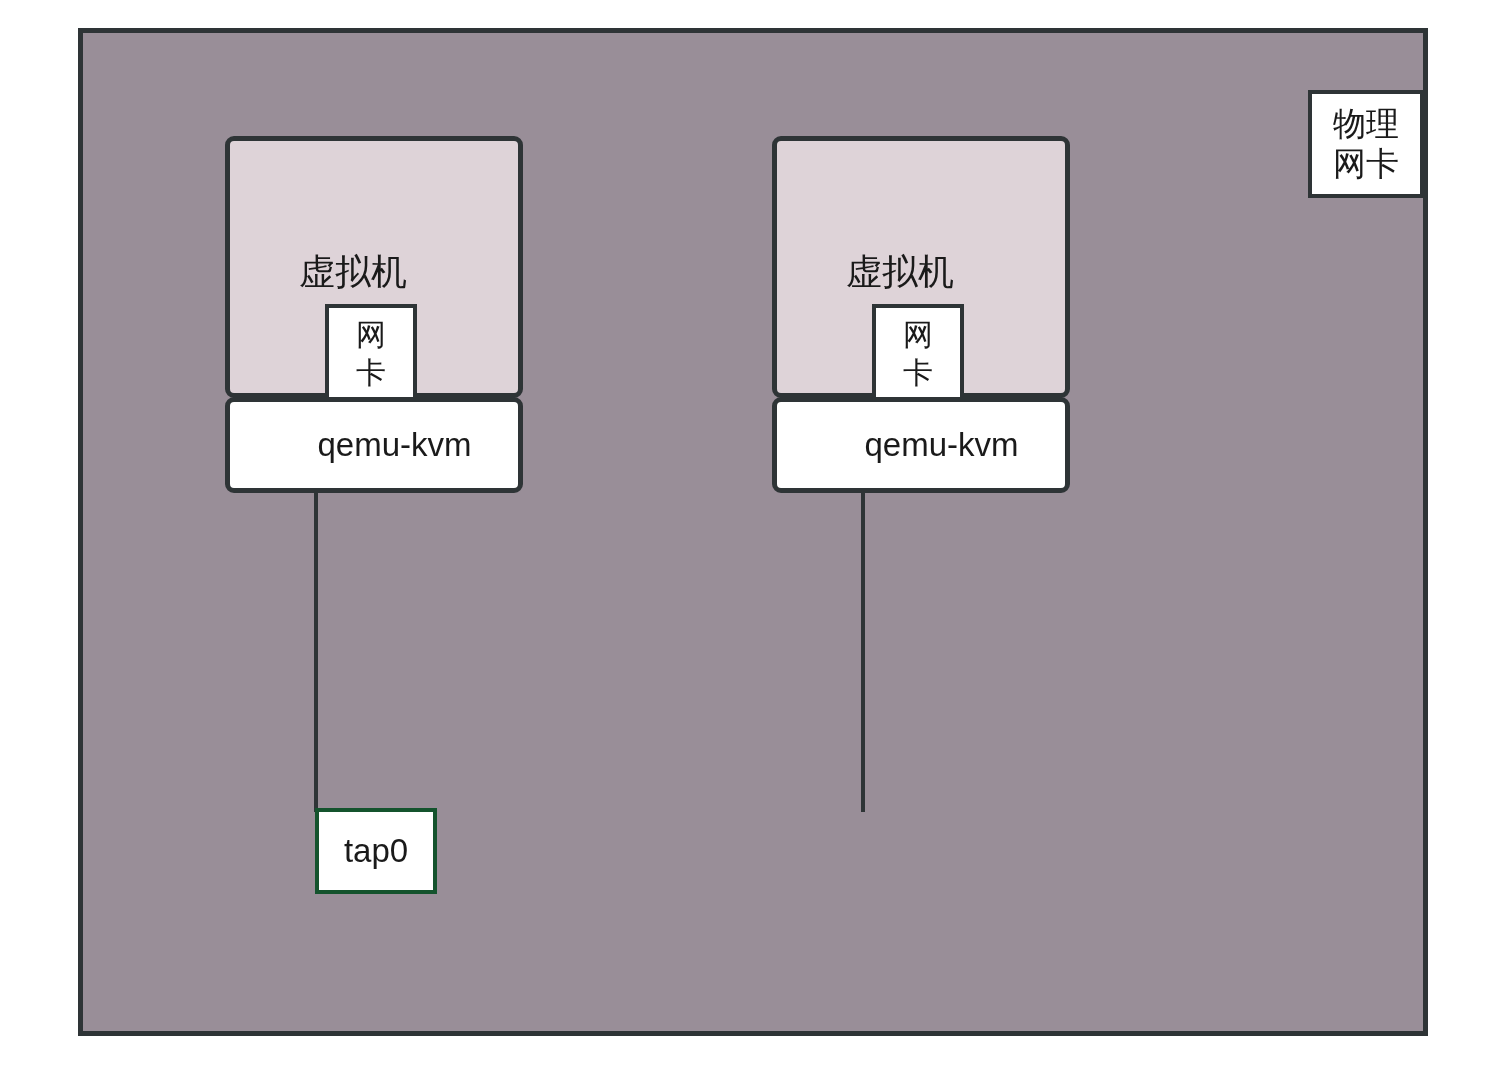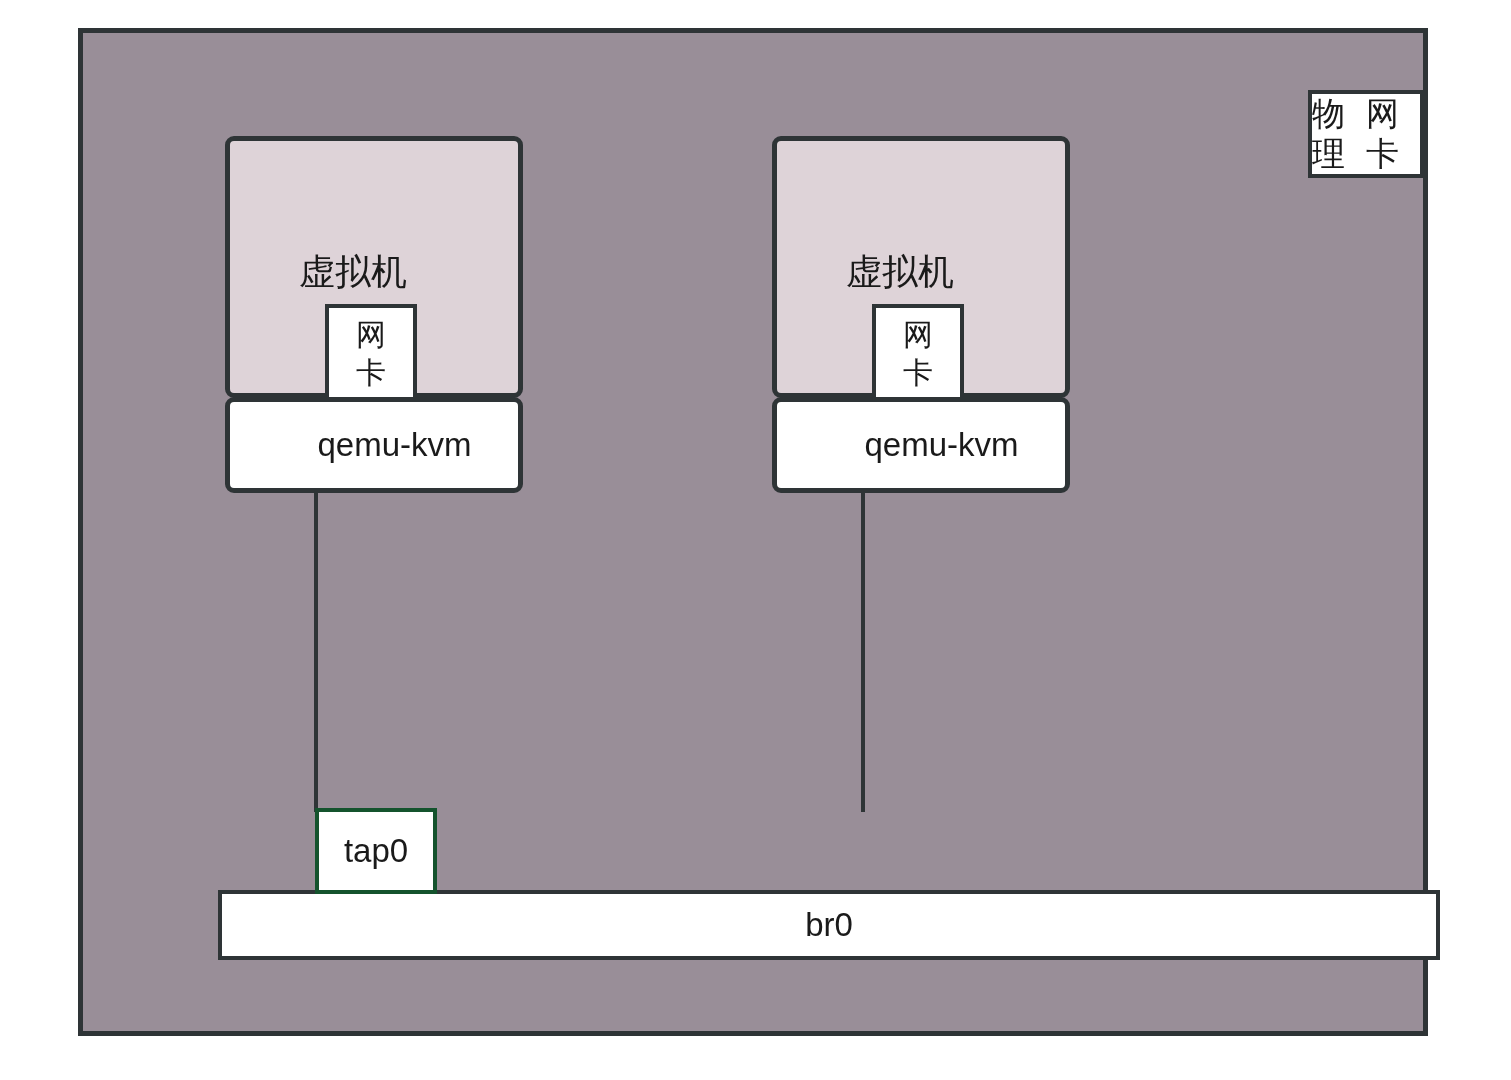--- a/index.html
+++ b/index.html
@@ -47,26 +47,26 @@
     letter-spacing: 1px;
     line-height: 1;
   }
 
   
   .phys-nic {
     position: absolute;
     left: 1308px;
     top: 90px;
     width: 116px;
-    height: 88px;
+    height: 108px;
     box-sizing: border-box;
     background: #ffffff;
     border: 4px solid #2e3436;
     display: flex;
-    flex-direction: row;
+    flex-direction: column;
     align-items: center;
     justify-content: center;
     color: #1a1a1a;
     font-size: 33px;
     line-height: 1.22;
     z-index: 7;
   }
   .phys-nic .ln { display: block; }
 
   
@@ -180,23 +180,20 @@
   }
 </style>
 </head>
 <body>
 
 <div id="canvas">
 
   <div class="host-box">
 
 
-    <div class="bridge-bar">
-      <span>br0</span>
-    </div>
 
     <div class="vm-group" style="left:142px; top:103px;">
 
       <div class="vm-box"></div>
 
       <div class="vm-title">虚拟机</div>
 
       <div class="guest-nic">
         <span class="ln">网</span>
         <span class="ln">卡</span>

